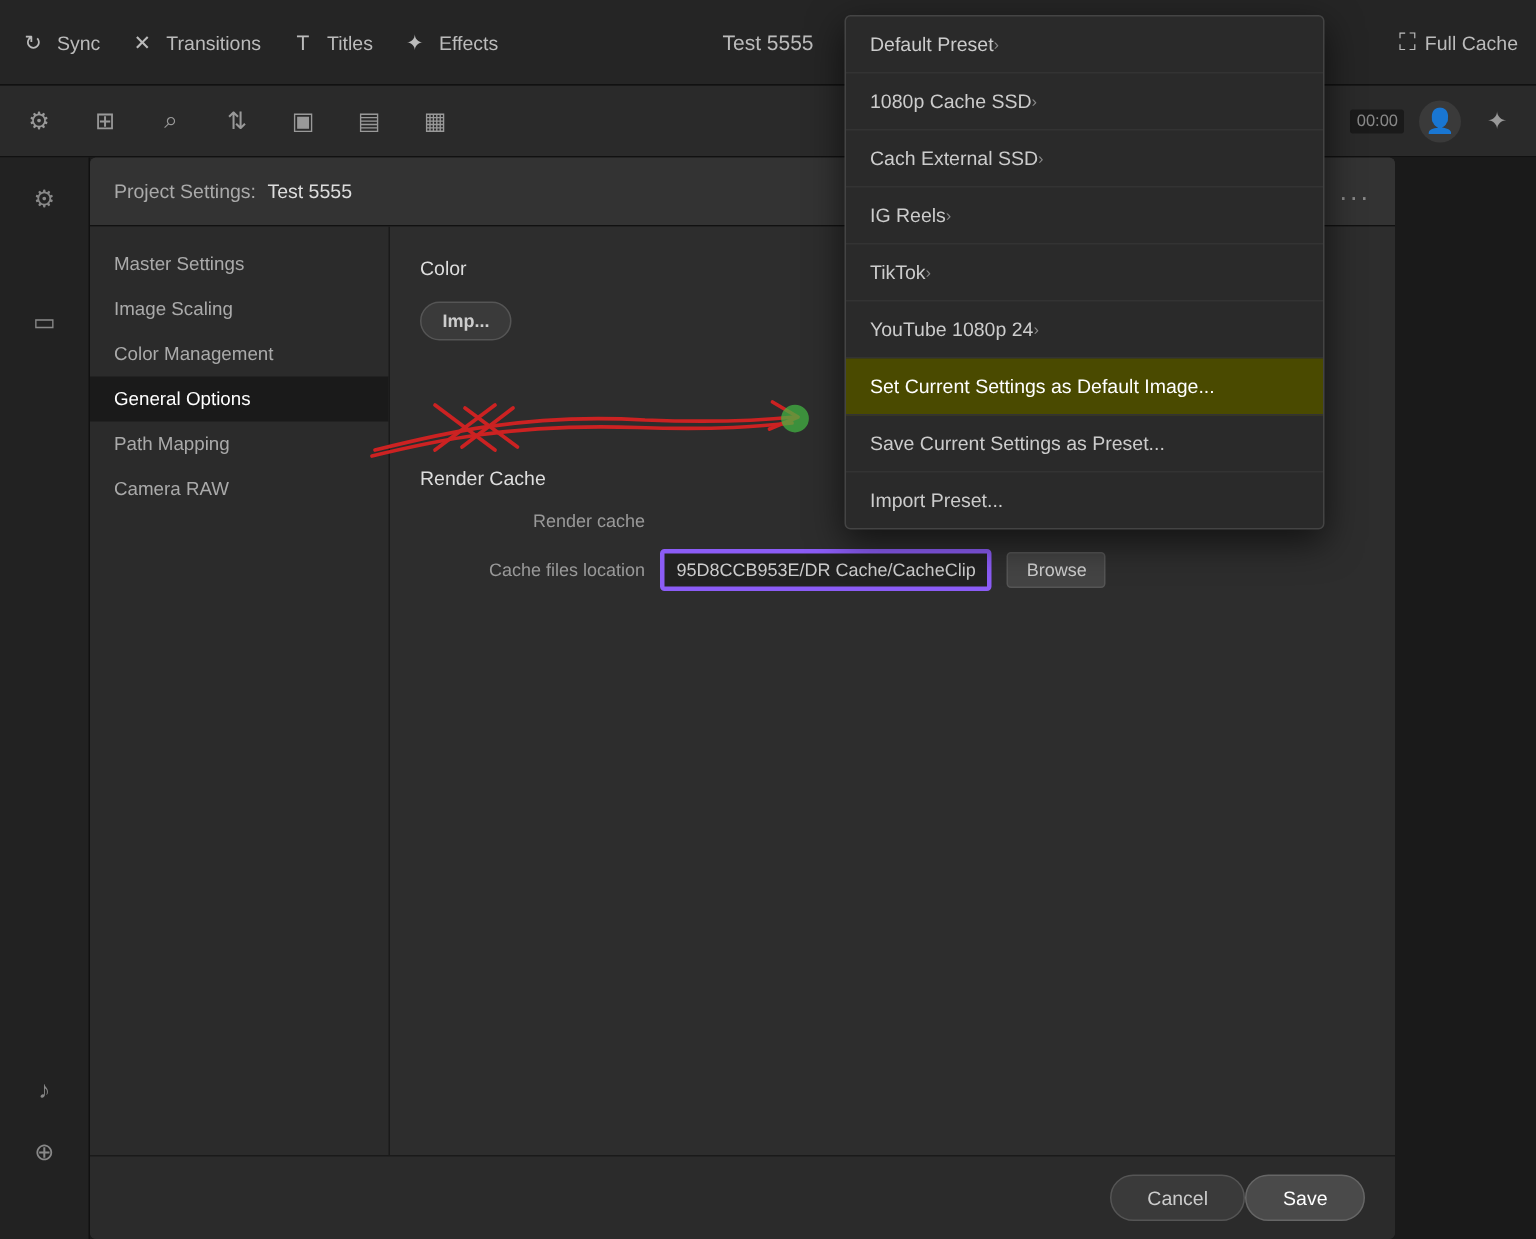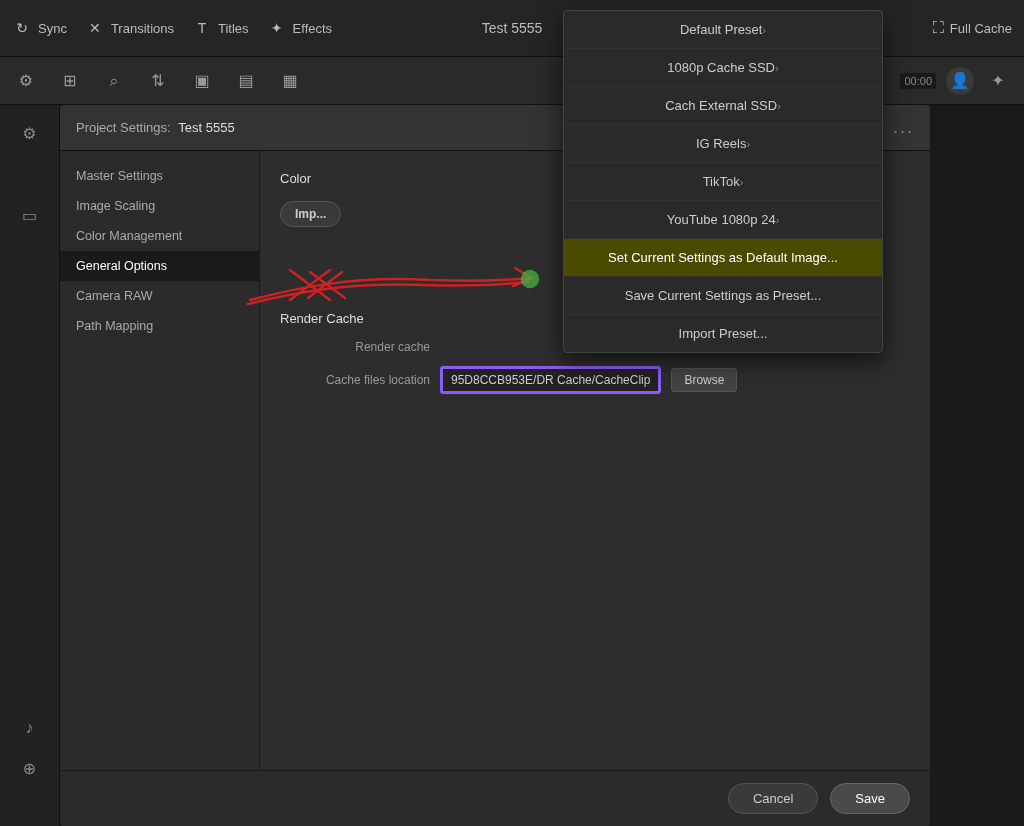--- a/index.html
+++ b/index.html
@@ -236,21 +236,20 @@
       color: #ddd;
       margin-bottom: 14px;
       font-weight: 500;
     }
 
     
     .panel-footer {
       display: flex;
       justify-content: flex-end;
       padding: 12px 20px;
-      gap: 12px;
       background: #2b2b2b;
       border-top: 1px solid #1a1a1a;
     }
     .btn-cancel {
       padding: 7px 24px;
       background: #3a3a3a;
       border: 1px solid #555;
       border-radius: 16px;
       color: #ccc;
       font-size: 13px;
@@ -285,21 +284,21 @@
       border: 1px solid #444;
       border-radius: 4px;
       box-shadow: 0 8px 24px rgba(0,0,0,0.6);
       z-index: 200;
       pointer-events: all;
       overflow: hidden;
     }
     .menu-item {
       display: flex;
       align-items: center;
-      justify-content: center;
+      justify-content: flex-start;
       padding: 11px 16px;
       font-size: 13px;
       color: #ccc;
       cursor: pointer;
       border-bottom: 1px solid #333;
     }
     .menu-item:last-child { border-bottom: none; }
     .menu-item.highlighted {
       background: #4a4a00;
       color: #fff;
@@ -418,22 +417,22 @@
       <div class="panel-more">...</div>
     </div>
 
     <div class="panel-body">
 
       <div class="panel-nav">
         <div class="nav-item">Master Settings</div>
         <div class="nav-item">Image Scaling</div>
         <div class="nav-item">Color Management</div>
         <div class="nav-item active">General Options</div>
+        <div class="nav-item">Path Mapping</div>
         <div class="nav-item">Camera RAW</div>
-        <div class="nav-item">Path Mapping</div>
       </div>
 
       <div class="panel-content">
         <span class="color-label">Color</span>
 
         <div style="position:absolute; top:50px; left:20px;">
           <button class="import-btn" style="position:relative; left:0; top:0; border-radius:14px;font-weight:bold;">Imp...</button>
         </div>
 
         <div class="render-cache-section" style="margin-top: 140px;">

